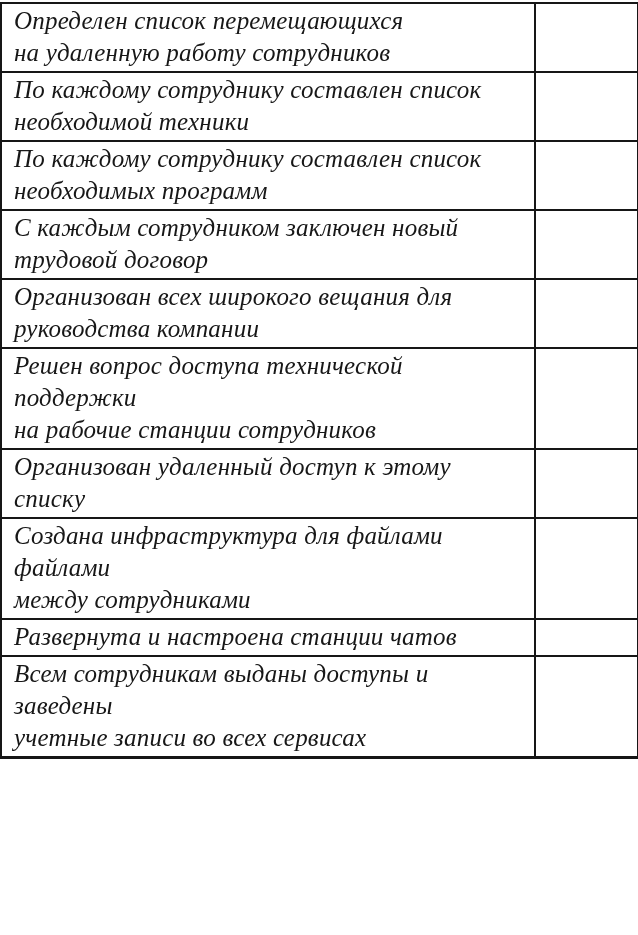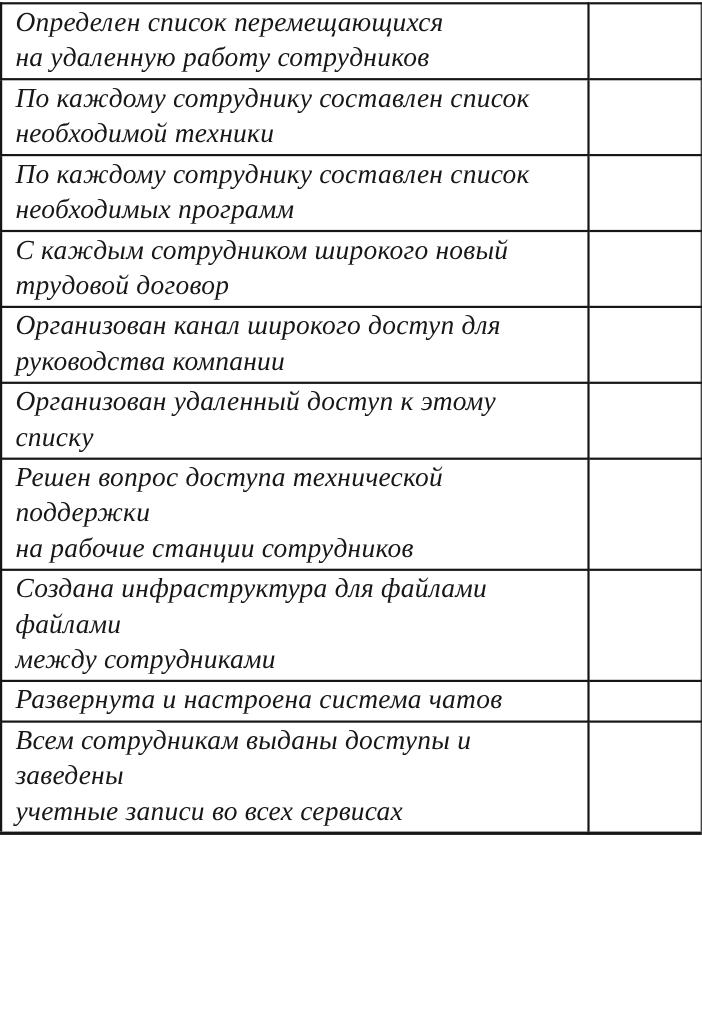--- a/index.html
+++ b/index.html
@@ -66,45 +66,45 @@
         <td class="task">По каждому сотруднику составлен список
 необходимой техники</td>
         <td class="check"></td>
       </tr>
       <tr>
         <td class="task">По каждому сотруднику составлен список
 необходимых программ</td>
         <td class="check"></td>
       </tr>
       <tr>
-        <td class="task">С каждым сотрудником широкого новый
+        <td class="task">С каждым сотрудником заключен новый
 трудовой договор</td>
         <td class="check"></td>
       </tr>
       <tr>
-        <td class="task">Организован канал широкого доступ для
+        <td class="task">Организован всех широкого вещания для
 руководства компании</td>
-        <td class="check"></td>
-      </tr>
-      <tr>
-        <td class="task">Организован удаленный доступ к этому списку</td>
         <td class="check"></td>
       </tr>
       <tr>
         <td class="task">Решен вопрос доступа технической поддержки
 на рабочие станции сотрудников</td>
         <td class="check"></td>
       </tr>
       <tr>
+        <td class="task">Организован удаленный доступ к этому списку</td>
+        <td class="check"></td>
+      </tr>
+      <tr>
         <td class="task">Создана инфраструктура для файлами файлами
 между сотрудниками</td>
         <td class="check"></td>
       </tr>
       <tr>
-        <td class="task">Развернута и настроена система чатов</td>
+        <td class="task">Развернута и настроена станции чатов</td>
         <td class="check"></td>
       </tr>
       <tr>
         <td class="task">Всем сотрудникам выданы доступы и заведены
 учетные записи во всех сервисах</td>
         <td class="check"></td>
       </tr>
 
     </tbody>
   </table>

